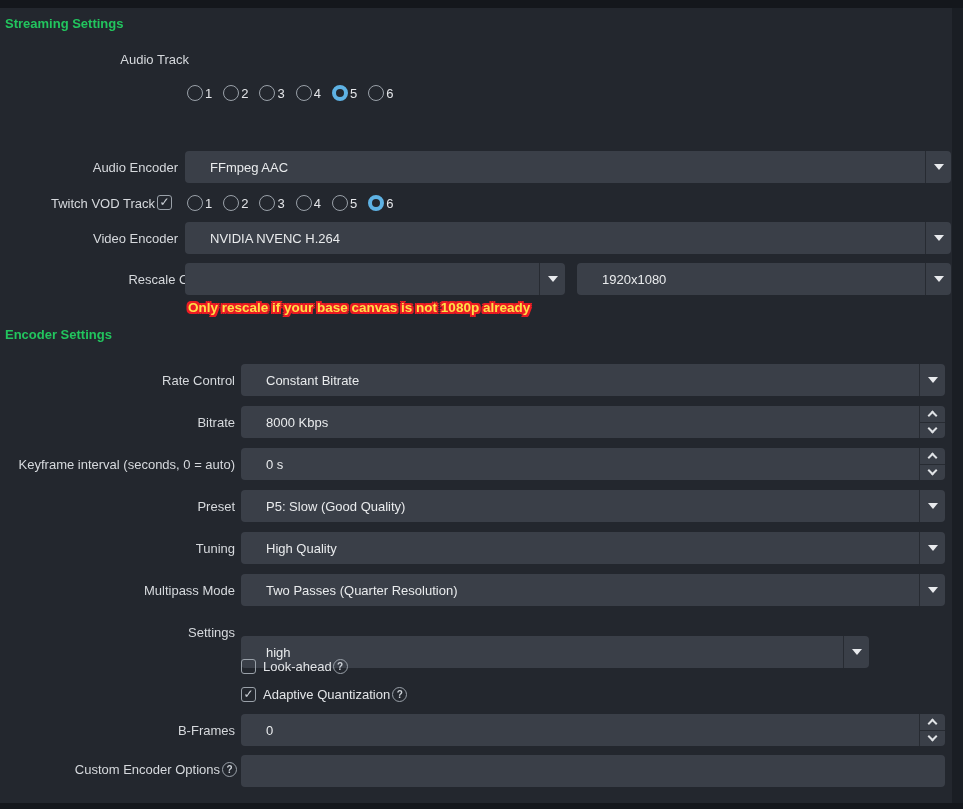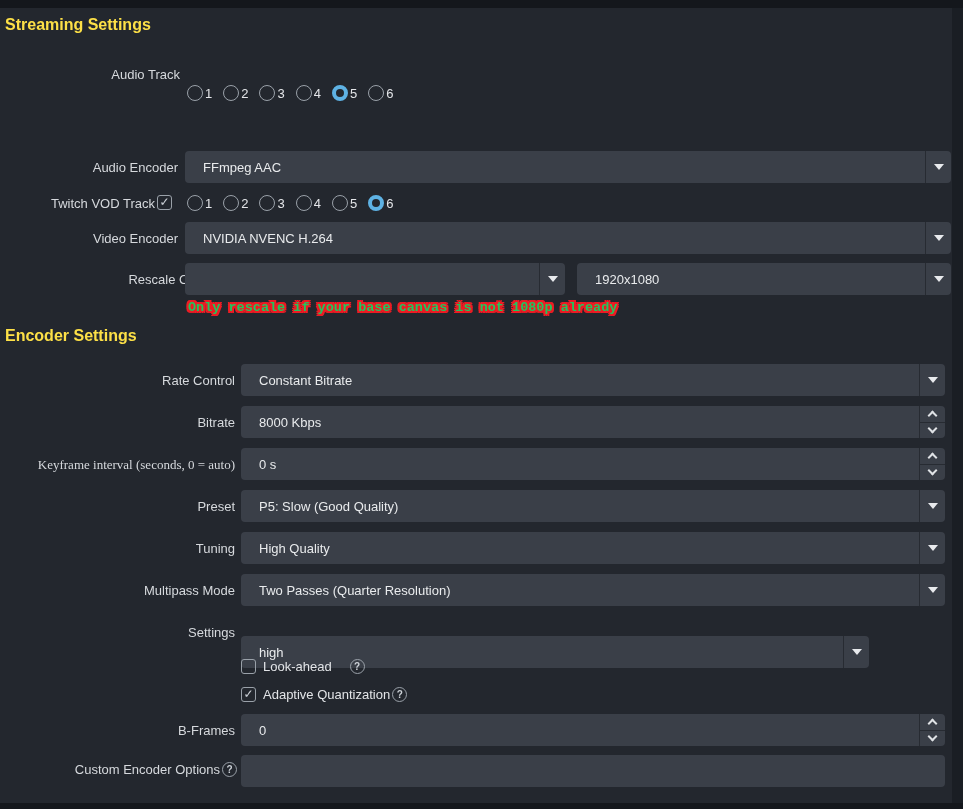--- a/index.html
+++ b/index.html
@@ -2,25 +2,25 @@
 <html><head>
 <meta charset="utf-8">
 <style>
   html,body{margin:0;padding:0;background:#23272e;}
   #app{position:relative;width:963px;height:809px;background:#23272e;overflow:hidden;
        font-family:"Liberation Sans",sans-serif;font-size:13px;color:#d6d9dd;}
   .strip{position:absolute;background:#14171c;}
   .strip.top{left:0;top:0;width:963px;height:8px;}
   .strip.bottom{left:0;top:803px;width:963px;height:6px;}
   .scroll-track{position:absolute;left:952px;top:8px;width:11px;height:795px;background:#1a1e24;}
-  .section-title{position:absolute;left:5px;font-weight:bold;color:#fde047;font-size:16px;}
+  .section-title{position:absolute;left:5px;font-weight:bold;color:#22c55e;font-size:13px;}
   .lbl{position:absolute;text-align:right;color:#d6d9dd;white-space:nowrap;}
   .field{position:absolute;height:32px;background:#3a3f48;border-radius:4px;box-sizing:border-box;
          display:flex;align-items:center;}
-  .field .ftext{padding-left:18px;color:#e9ebed;white-space:nowrap;overflow:hidden;}
+  .field .ftext{padding-left:25px;color:#e9ebed;white-space:nowrap;overflow:hidden;}
   .arrow-btn{position:absolute;right:0;top:0;width:26px;height:32px;border-left:1px solid #272b32;
              display:flex;align-items:center;justify-content:center;box-sizing:border-box;}
   .tri{width:0;height:0;border-left:5px solid transparent;border-right:5px solid transparent;
        border-top:6px solid #e8eaed;}
   .spin-btns{position:absolute;right:0;top:0;width:26px;height:32px;border-left:1px solid #272b32;
              box-sizing:border-box;display:flex;flex-direction:column;}
   .spin-half{flex:1;display:flex;align-items:center;justify-content:center;box-sizing:border-box;}
   .spin-half.up{border-bottom:1px solid #272b32;}
   .chev{width:7px;height:7px;border-right:2px solid #dfe2e5;border-bottom:2px solid #dfe2e5;box-sizing:border-box;}
   .chev.u{transform:rotate(-135deg);margin-top:4px;}
@@ -31,35 +31,35 @@
   .radio-c.checked{border:4px solid #5eb2e4;}
   .radio-num{color:#e4e6e9;}
   .cb{width:15px;height:15px;border:1px solid #9aa1a9;border-radius:3px;box-sizing:border-box;
       display:inline-flex;align-items:center;justify-content:center;background:transparent;}
   .cb .glyph{display:none;font-size:12px;line-height:1;color:#ccd1d7;margin-top:-1px;}
   .cb.checked .glyph{display:block;}
   .help{width:15px;height:15px;border:1px solid #9aa1a9;border-radius:50%;box-sizing:border-box;
         display:inline-flex;align-items:center;justify-content:center;font-size:10px;font-weight:bold;
         color:#ccd1d7;flex:0 0 auto;}
   .cb-row{position:absolute;display:flex;align-items:center;gap:7px;color:#e2e4e7;}
-  .annotation{position:absolute;font-weight:bold;font-size:13.5px;color:#22c55e;white-space:nowrap;
+  .annotation{position:absolute;font-weight:bold;font-size:13.5px;color:#fde047;white-space:nowrap;
       text-shadow:-2px -2px 0 #ed1c24, 2px -2px 0 #ed1c24, -2px 2px 0 #ed1c24, 2px 2px 0 #ed1c24,
                   -2px 0 0 #ed1c24, 2px 0 0 #ed1c24, 0 -2px 0 #ed1c24, 0 2px 0 #ed1c24,
-                  -1px -1px 0 #ed1c24, 1px -1px 0 #ed1c24, -1px 1px 0 #ed1c24, 1px 1px 0 #ed1c24;font-family:Liberation Mono, monospace;}
+                  -1px -1px 0 #ed1c24, 1px -1px 0 #ed1c24, -1px 1px 0 #ed1c24, 1px 1px 0 #ed1c24;}
   .lblflex{position:absolute;display:flex;align-items:center;justify-content:flex-end;gap:2px;color:#d6d9dd;}
 </style>
 </head>
 <body>
 
 <div id="app">
   <div class="strip top"></div>
 
   <div class="section-title" style="top:16px;">Streaming Settings</div>
 
-  <div class="lbl" style="left:2px;width:178px;top:52px;margin-top:15px;">Audio Track</div>
+  <div class="lbl" style="left:11px;width:178px;top:52px;">Audio Track</div>
 
   <div class="radio-group" style="left:187px;top:85px;">
     <span class="radio">
         <span class="radio-c"></span>
         <span class="radio-num">1</span>
       </span>
     <span class="radio">
         <span class="radio-c"></span>
         <span class="radio-num">2</span>
       </span>
@@ -159,21 +159,21 @@
     <span class="spin-btns">
       <span class="spin-half up">
           <span class="chev u"></span>
         </span>
       <span class="spin-half">
           <span class="chev d"></span>
         </span>
     </span>
   </div>
 
-  <div class="lbl" style="left:0;width:235px;top:457px;font-family:Liberation Serif, serif;">Keyframe interval (seconds, 0 = auto)</div>
+  <div class="lbl" style="left:0;width:235px;top:457px;">Keyframe interval (seconds, 0 = auto)</div>
   <div class="field" style="left:241px;top:448px;width:704px;">
     <span class="ftext">0 s</span>
     <span class="spin-btns">
       <span class="spin-half up">
           <span class="chev u"></span>
         </span>
       <span class="spin-half">
           <span class="chev d"></span>
         </span>
     </span>
@@ -206,21 +206,21 @@
   <div class="lbl" style="left:0;width:235px;top:625px;">Settings</div>
   <div class="field" style="left:241px;top:636px;width:628px;">
     <span class="ftext">high</span>
     <span class="arrow-btn">
         <span class="tri"></span>
       </span>
   </div>
 
   <div class="cb-row" style="left:241px;top:659px;">
     <span class="cb"></span>
-    <span style="display:inline-flex;align-items:center;gap:18px;">
+    <span style="display:inline-flex;align-items:center;gap:1px;">
       <span>Look-ahead</span>
       <span class="help">
           <span>?</span>
         </span>
     </span>
   </div>
 
   <div class="cb-row" style="left:241px;top:687px;">
     <span class="cb checked">
         <span class="glyph">✓</span>

